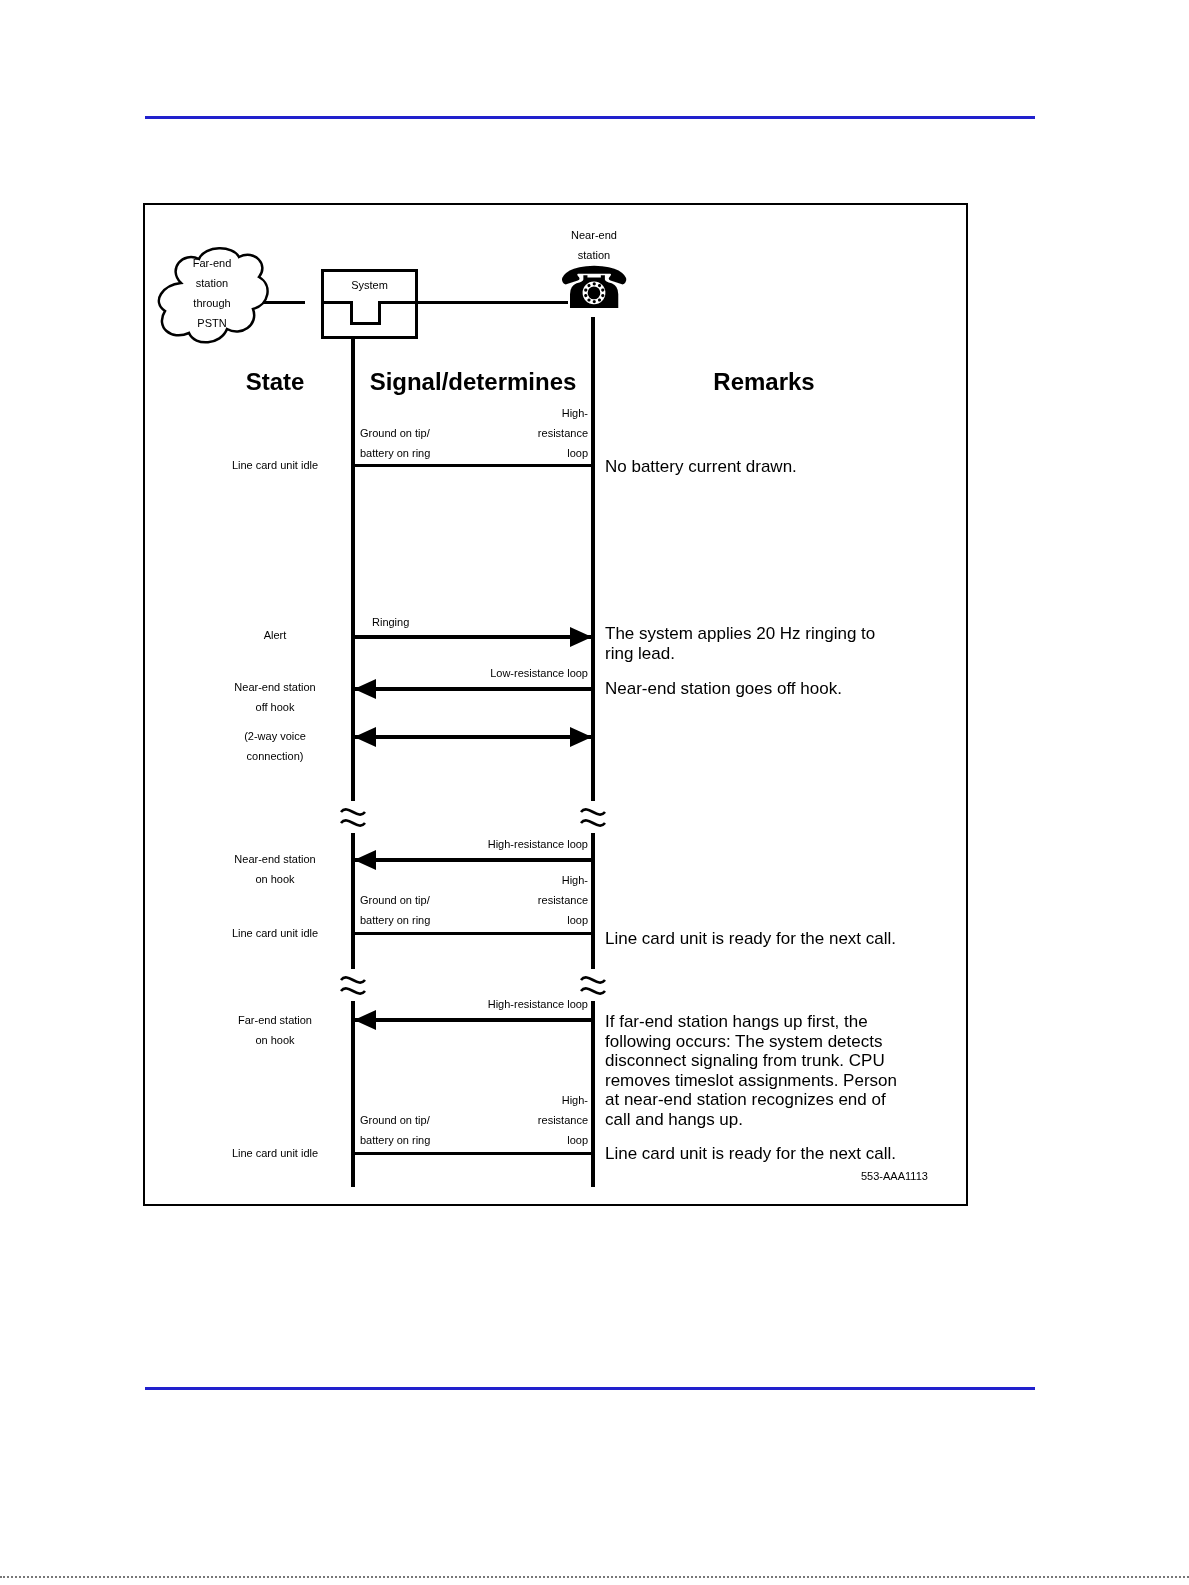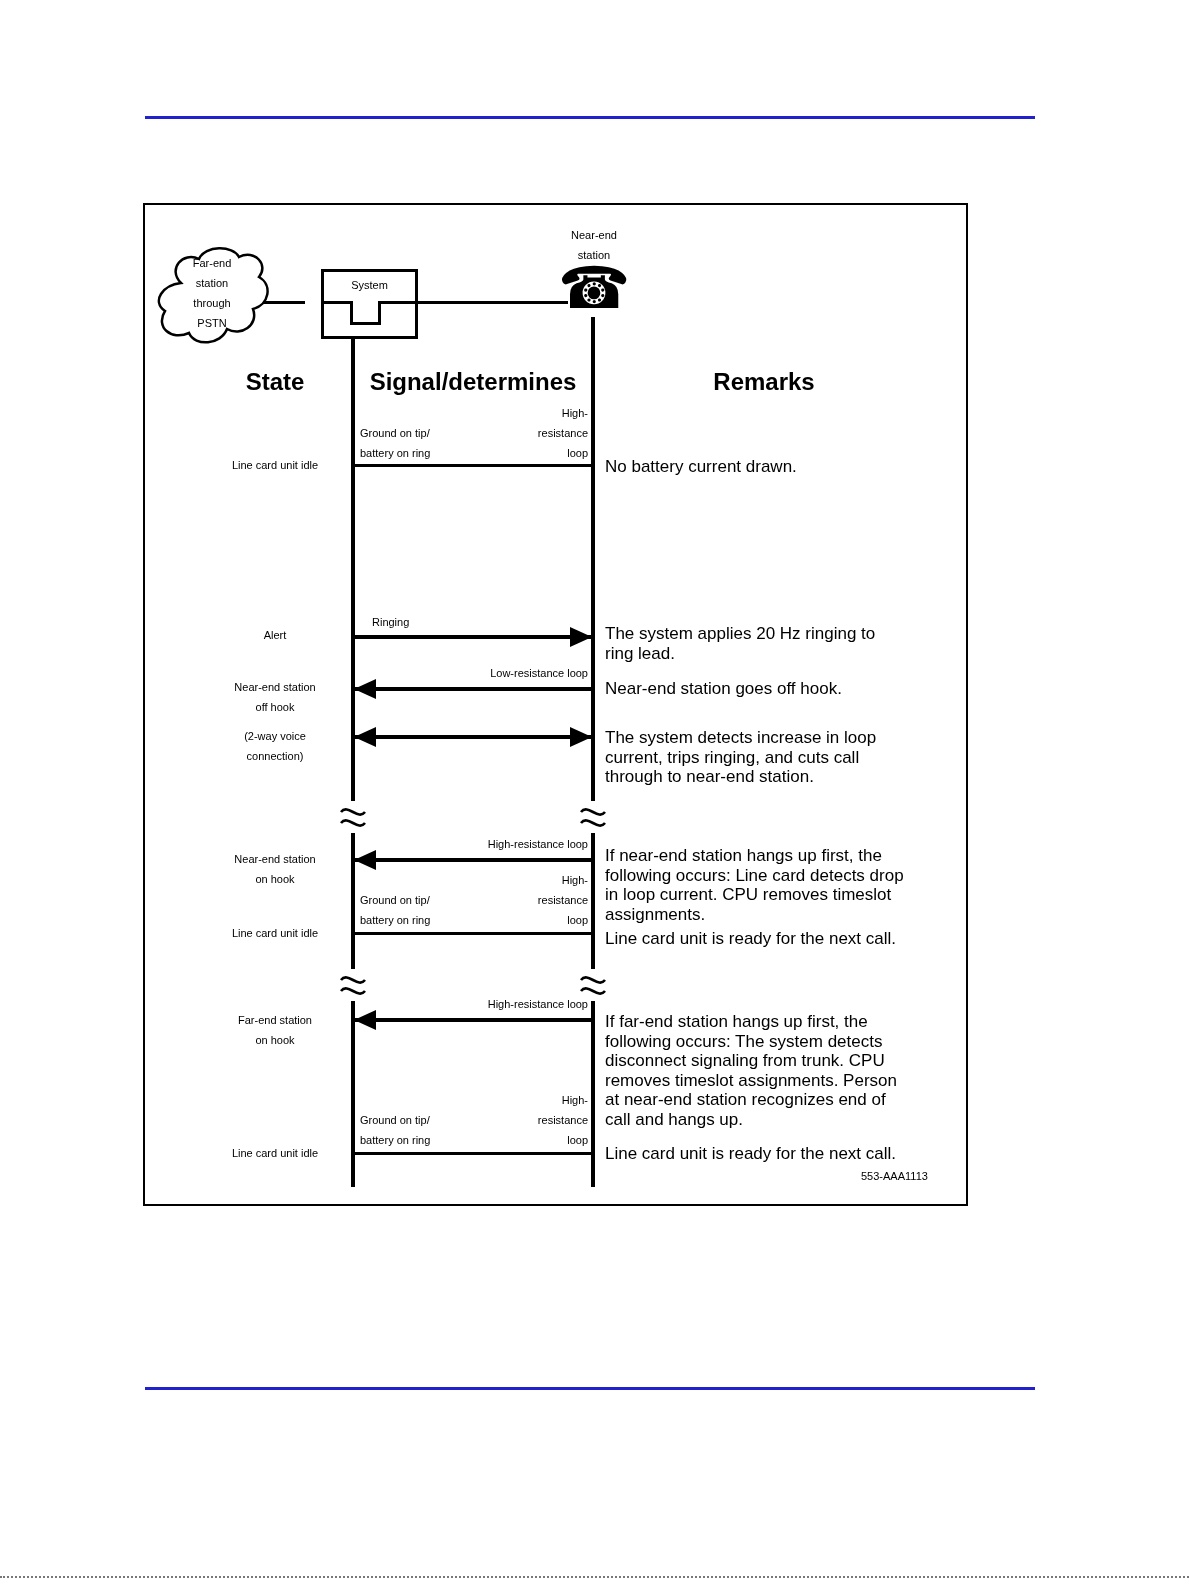--- a/index.html
+++ b/index.html
@@ -86,23 +86,20 @@
 
     <div class="abs lbl r" style="left:209px; top:458px; width:234px;">Low-resistance loop</div>
     <div class="arrow head-left" style="top:482px;"></div>
     <div class="abs lbl pre c" style="left:10px; top:472px; width:240px;">Near-end station
 off hook</div>
     <div class="abs rem" style="left:460px; top:474px;">Near-end station goes off hook.</div>
 
     <div class="arrow head-left head-right" style="top:530px;"></div>
     <div class="abs lbl pre c" style="left:10px; top:521px; width:240px;">(2-way voice
 connection)</div>
-    <div class="abs rem" style="left:460px; top:523px;">The system detects increase in loop
-current, trips ringing, and cuts call
-through to near-end station.</div>
 
     <div class="break" style="left:193px; top:596px;">
       <svg width="30" height="32" viewBox="0 0 30 32">
           <path d="M3 11 C 10 2, 20 20, 27 11" fill="none" stroke="#000" stroke-width="2.6"></path>
           <path d="M3 22 C 10 13, 20 31, 27 22" fill="none" stroke="#000" stroke-width="2.6"></path>
         </svg>
     </div>
     <div class="break" style="left:433px; top:596px;">
       <svg width="30" height="32" viewBox="0 0 30 32">
           <path d="M3 11 C 10 2, 20 20, 27 11" fill="none" stroke="#000" stroke-width="2.6"></path>
@@ -114,24 +111,20 @@
     <div class="arrow head-left" style="top:653px;"></div>
     <div class="abs lbl pre c" style="left:10px; top:644px; width:240px;">Near-end station
 on hook</div>
     <div class="abs lbl pre r" style="left:209px; top:665px; width:234px;">High-
 resistance
 loop</div>
     <div class="abs lbl pre" style="left:215px; top:685px;">Ground on tip/
 battery on ring</div>
     <div class="idleline" style="top:727px;"></div>
     <div class="abs lbl c" style="left:10px; top:718px; width:240px;">Line card unit idle</div>
-    <div class="abs rem" style="left:460px; top:641px;">If near-end station hangs up first, the
-following occurs: Line card detects drop
-in loop current. CPU removes timeslot
-assignments.</div>
     <div class="abs rem" style="left:460px; top:724px;">Line card unit is ready for the next call.</div>
 
     <div class="break" style="left:193px; top:764px;">
       <svg width="30" height="32" viewBox="0 0 30 32">
           <path d="M3 11 C 10 2, 20 20, 27 11" fill="none" stroke="#000" stroke-width="2.6"></path>
           <path d="M3 22 C 10 13, 20 31, 27 22" fill="none" stroke="#000" stroke-width="2.6"></path>
         </svg>
     </div>
     <div class="break" style="left:433px; top:764px;">
       <svg width="30" height="32" viewBox="0 0 30 32">

